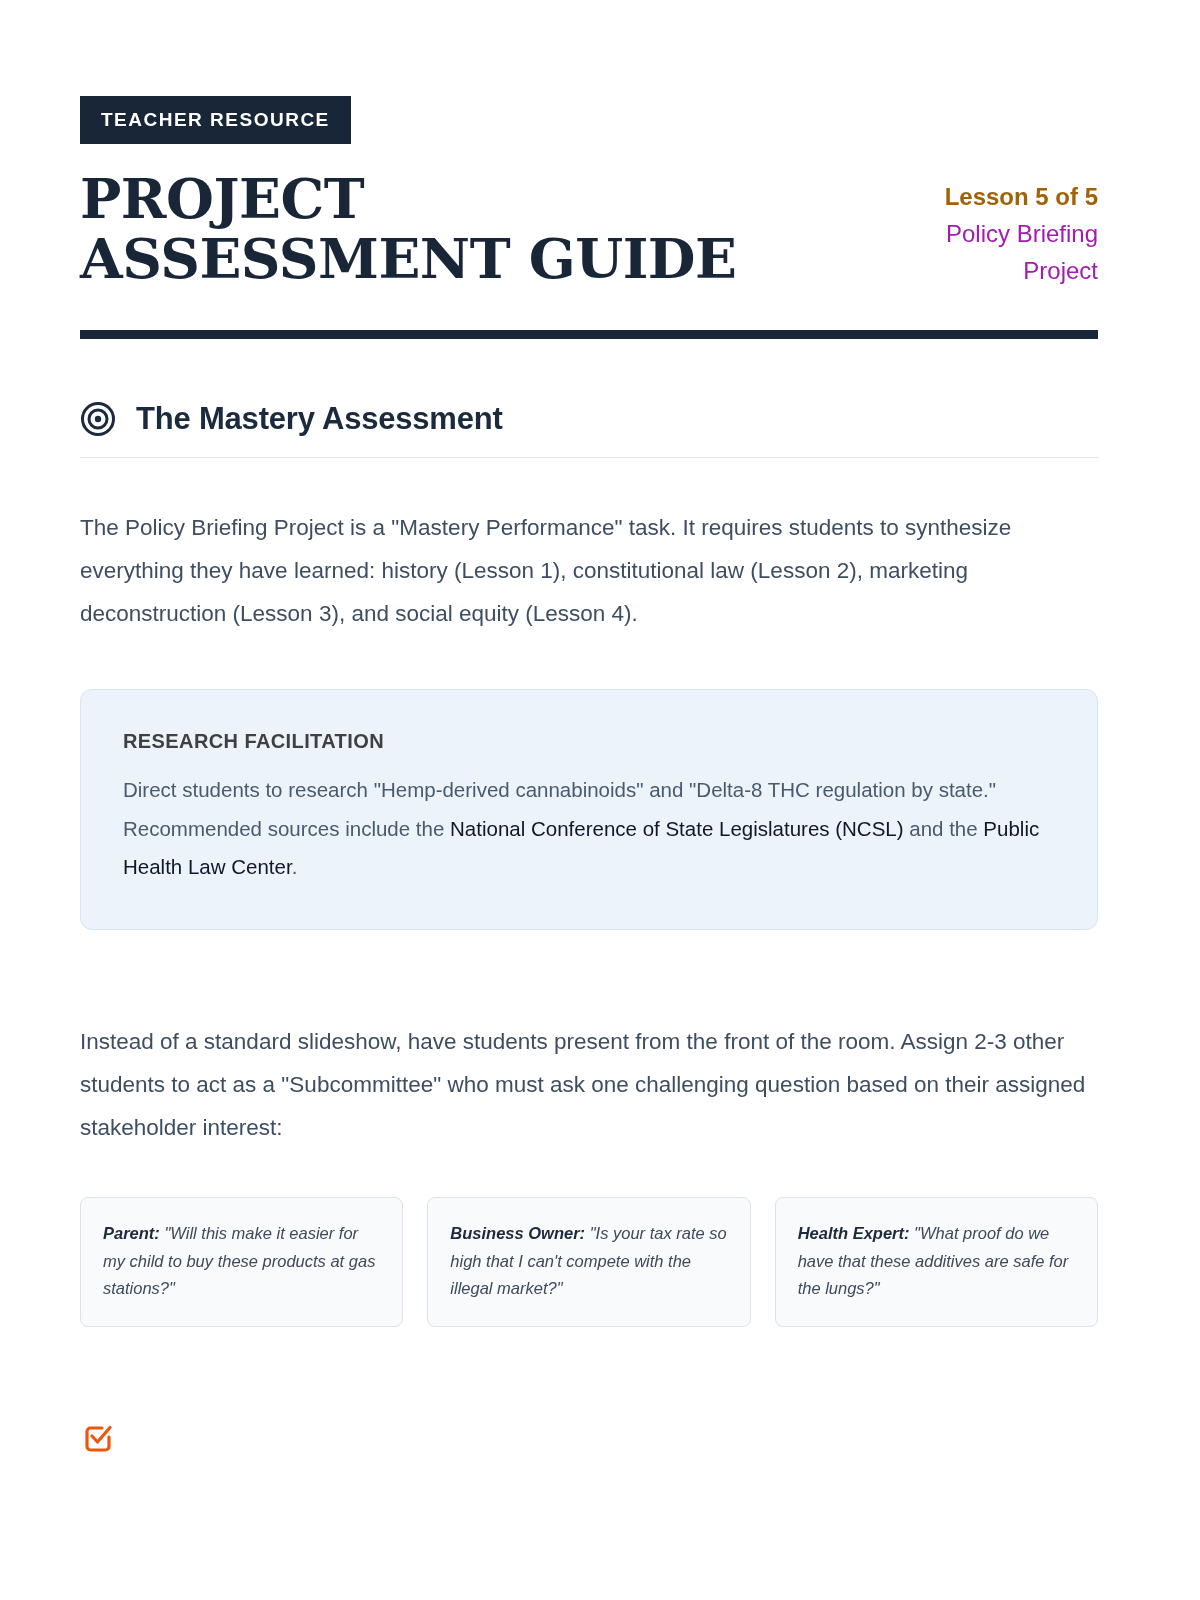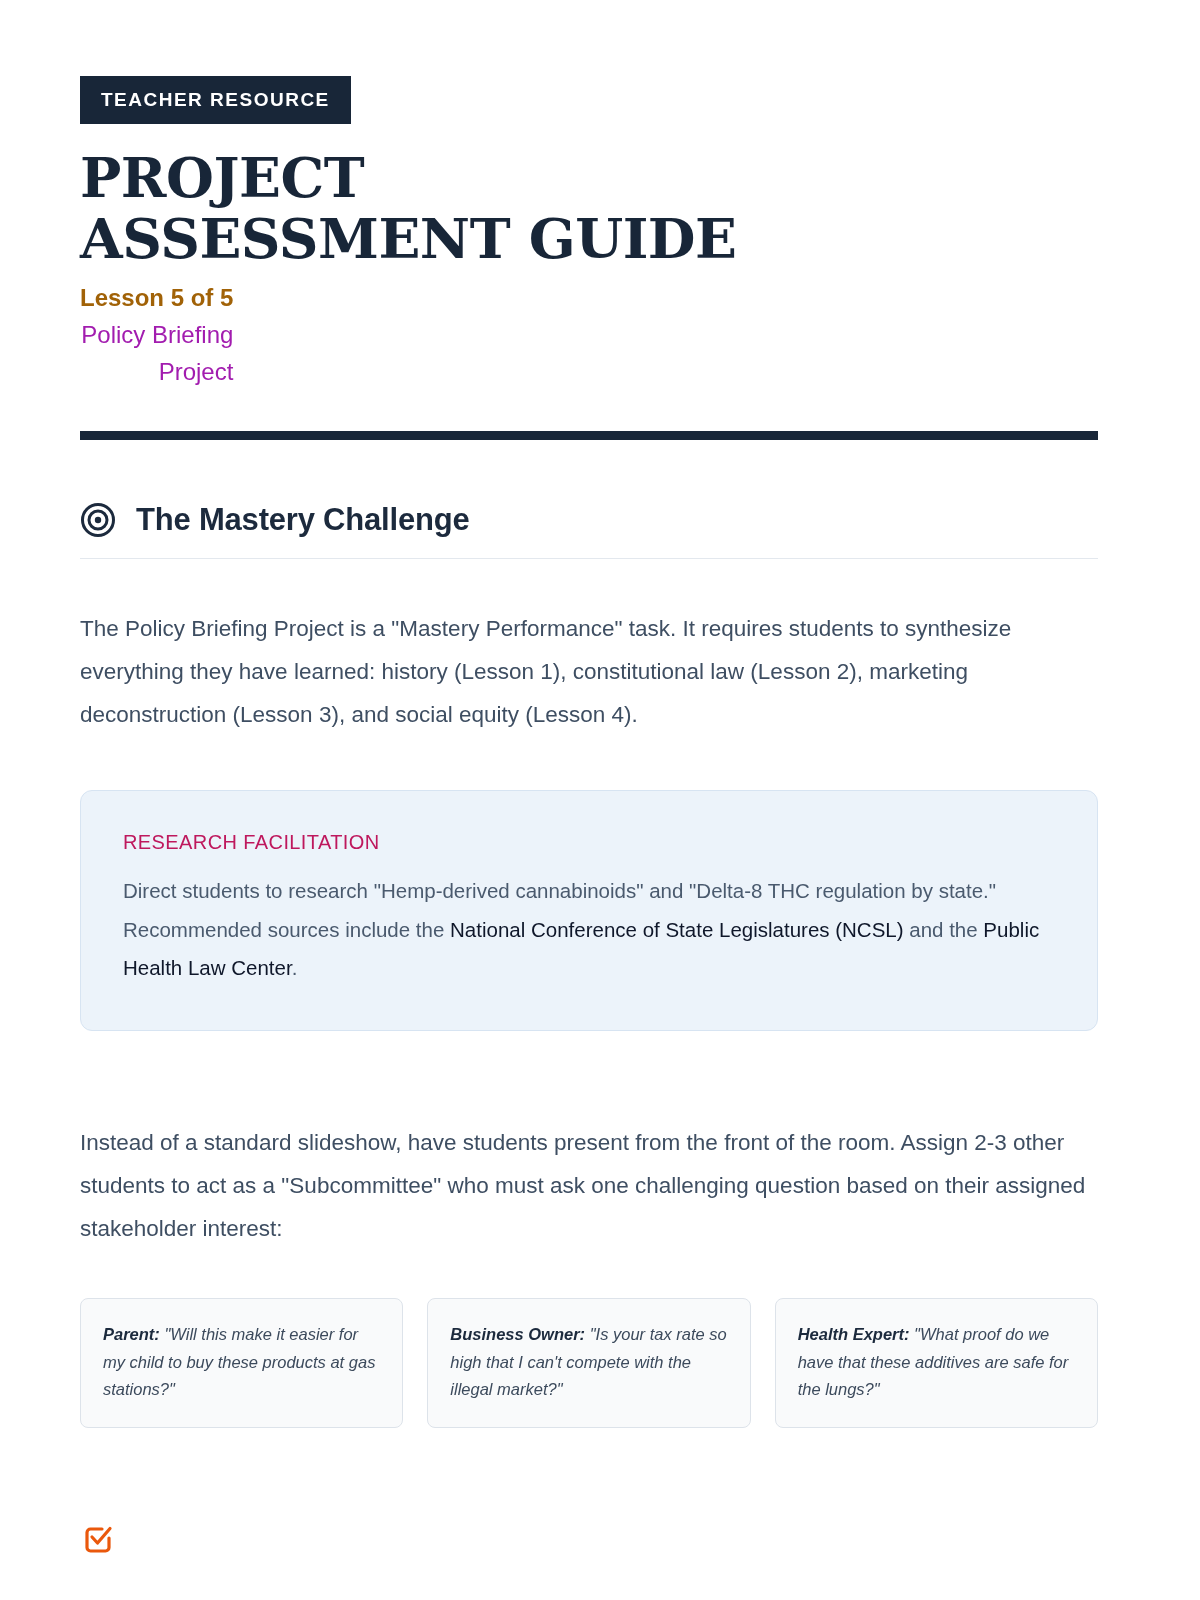--- a/index.html
+++ b/index.html
@@ -8,39 +8,38 @@
     width: 1200px;
     height: 1600px;
     overflow: hidden;
     background: #ffffff;
     font-family: "Liberation Sans", "DejaVu Sans", sans-serif;
     color: #1e2b3c;
   }
   .page {
     width: 1018px;
     margin: 0 0 0 80px;
-    padding-top: 76px;
+    padding-top: 96px;
   }
 
   
   .badge {
     display: inline-block;
     background: #182638;
     color: #ffffff;
     font-size: 19px;
     font-weight: 700;
     letter-spacing: 1.5px;
     padding: 13px 21px;
     margin-bottom: 24px;
   }
   .title-row {
     display: flex;
     justify-content: space-between;
-    align-items: flex-start;
-    flex-direction: column;
+    align-items: flex-end;
   }
   .doc-title {
     font-family: "DejaVu Serif", "Liberation Serif", serif;
     font-size: 55px;
     line-height: 1.1;
     font-weight: 700;
     color: #182638;
     max-width: 700px;
     letter-spacing: -0.5px;
   }
@@ -92,23 +91,23 @@
 
   
   .callout {
     margin-top: 54px;
     background: #ecf3fa;
     border: 1px solid #d7e4f2;
     border-radius: 12px;
     padding: 40px 42px 42px 42px;
   }
   .callout-title {
-    color: #be185d;
+    color: #404040;
     font-size: 20px;
-    font-weight: 400;
+    font-weight: 700;
     letter-spacing: 0.4px;
     margin-bottom: 18px;
   }
   .callout-body {
     font-size: 20.5px;
     line-height: 1.88;
     color: #4a5a6e;
   }
   .callout-body strong { color: #0f172a; font-weight: 400; }
 
@@ -153,21 +152,21 @@
   
   <div class="sec-1">
     <div class="section-heading">
       <span class="icon">
         <svg viewBox="0 0 36 36" width="36" height="36">
           <circle cx="18" cy="18" r="15.5" fill="none" stroke="#1c2a3d" stroke-width="3"></circle>
           <circle cx="18" cy="18" r="9" fill="none" stroke="#1c2a3d" stroke-width="3"></circle>
           <circle cx="18" cy="18" r="3.2" fill="#1c2a3d"></circle>
         </svg>
       </span>
-      <h2>The Mastery Challenge</h2>
+      <h2>The Mastery Assessment</h2>
     </div>
     <p class="body-para">The Policy Briefing Project is a "Mastery Performance" task. It requires students to synthesize everything they have learned: history (Lesson 1), constitutional law (Lesson 2), marketing deconstruction (Lesson 3), and social equity (Lesson 4).</p>
 
     <div class="callout">
       <div class="callout-title">RESEARCH FACILITATION</div>
       <div class="callout-body"><span>Direct students to research "Hemp-derived cannabinoids" and "Delta-8 THC regulation by state." Recommended sources include the </span><strong>National Conference of State Legislatures (NCSL)</strong><span> and the </span><strong>Public Health Law Center</strong><span>.</span></div>
     </div>
   </div>
 
   

